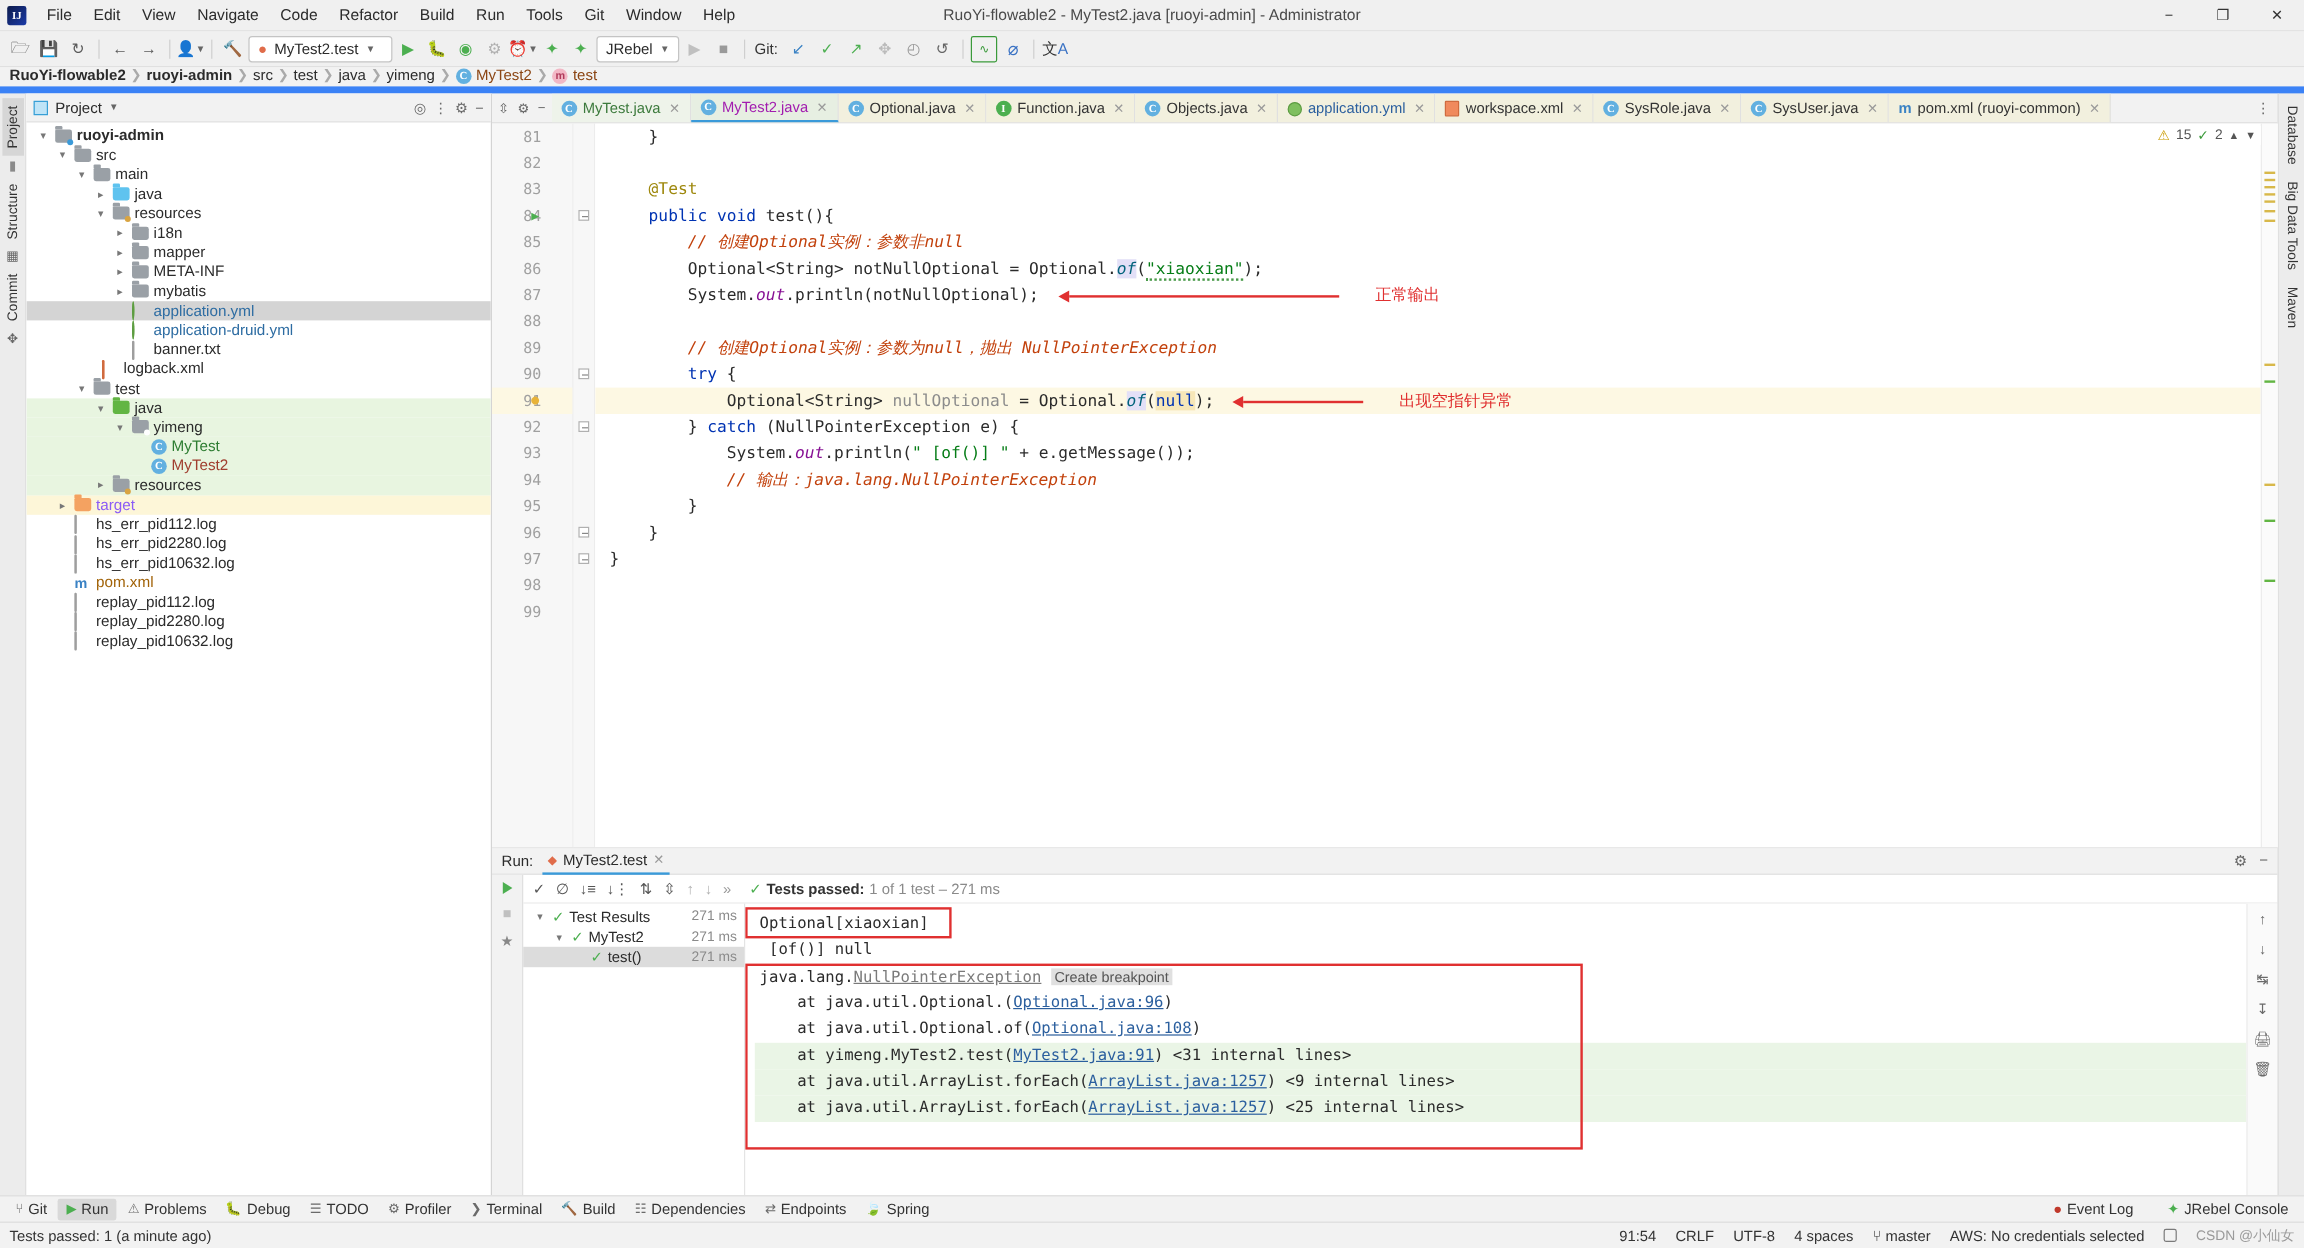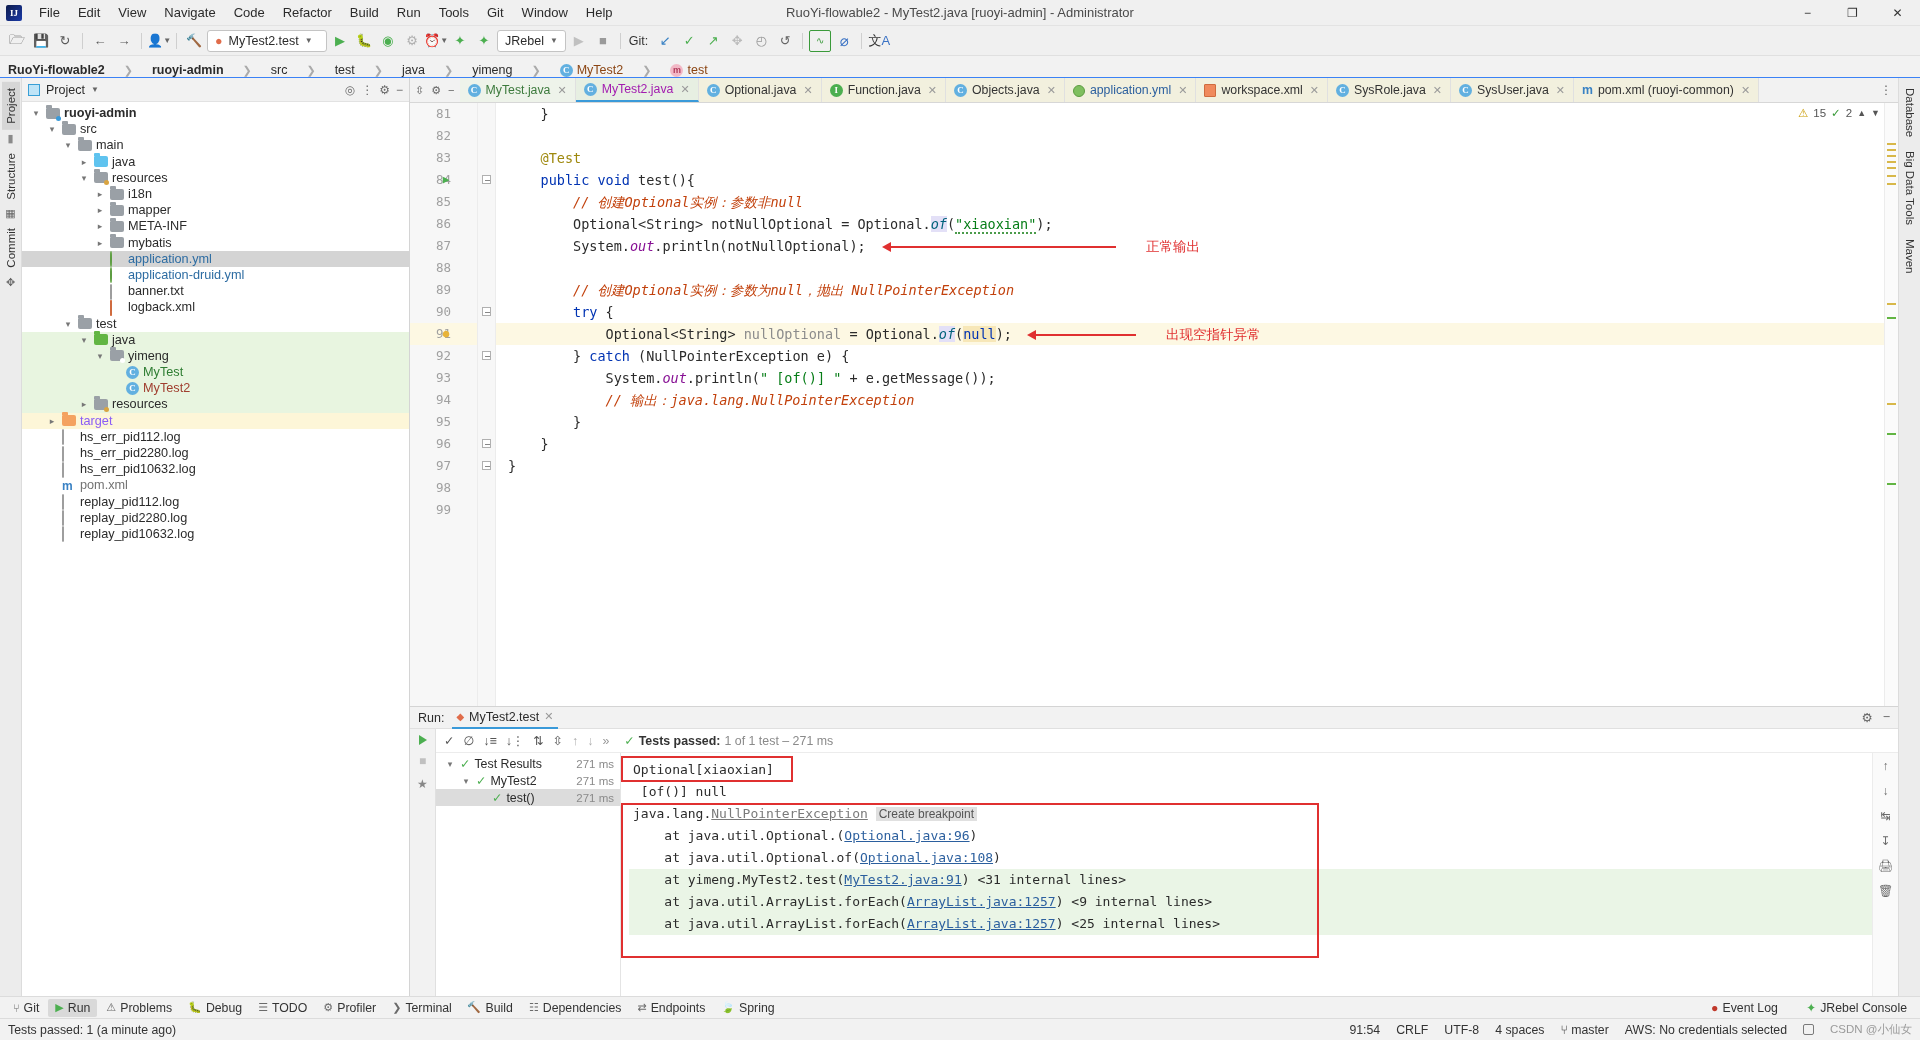--- a/index.html
+++ b/index.html
@@ -58,23 +58,23 @@
   .rebel-box {
     display: flex; align-items: center; gap: 6px; background: #fff;
     border: 1px solid #c4c4c4; border-radius: 3px; height: 22px;
     padding: 0 7px; font-size: 12.5px;
   }
   .caret { font-size: 8px; color: #666; }
   .git-label { font-size: 12.5px; color: #333; margin: 0 4px 0 2px; }
 
   
   .breadcrumb {
-    height: 22px; background: #f2f2f2; display: flex; align-items: flex-end;
-    padding: 0 8px; gap: 17px; font-size: 12.5px; flex: none;
-    border-bottom: 1px solid #3b82f6;
+    height: 22px; background: #f2f2f2; display: flex; align-items: flex-start;
+    padding: 0 8px; gap: 2px; font-size: 12.5px; flex: none;
+    border-bottom: 6px solid #3b82f6;
   }
   .bc-item { color: #2b2b2b; display: flex; align-items: center; gap: 4px; }
   .bc-item.bold { font-weight: bold; }
   .bc-item.link { color: #8b4513; }
   .bc-sep { color: #aaa; font-size: 11px; margin: 0 2px; }
 
   
   .body-row { flex: 1; display: flex; min-height: 0; }
 
   
@@ -136,21 +136,21 @@
     font-family: "Liberation Serif", serif; margin-top: 1px;
   }
   .mico { width:13px;height:13px;border-radius:50%;background:#f2b8c6;color:#b03a5b;font-size:9px;
     line-height:13px;text-align:center;font-weight:bold;margin-top:1px;}
   .tlabel { font-size: 12.7px; color: #2b2b2b; }
   .tlabel.bold { font-weight: bold; }
   .tlabel.blue { color: #2d6ca2; }
   .tlabel.green { color: #2e7d32; }
   .tlabel.red { color: #a03e2f; }
   .tlabel.orange { color: #8b5cf6; }
-  .tlabel.mvn { color: #737373; }
+  .tlabel.mvn { color: #a16207; }
 
   
   .editor-col { flex: 1; display: flex; flex-direction: column; min-width: 0; }
   .tabs-row {
     height: 25px; background: #f2f2f2; display: flex; align-items: stretch;
     border-bottom: 1px solid #d7d7d7; flex: none; overflow: hidden;
   }
   .tabs-lead { display: flex; align-items: center; padding: 0 5px; gap: 7px; color: #666; font-size: 11px; }
   .etab {
     display: flex; align-items: center; gap: 5px; padding: 0 8px;
@@ -476,21 +476,21 @@
           <div class="trow" style="padding-left: 72px;">
             <span class="arrow none">▸</span>
             <span class="tico"><span class="fileico yml"></span></span>
             <span class="tlabel blue">application-druid.yml</span>
           </div>
           <div class="trow" style="padding-left: 72px;">
             <span class="arrow none">▸</span>
             <span class="tico"><span class="fileico txt"></span></span>
             <span class="tlabel ">banner.txt</span>
           </div>
-          <div class="trow" style="padding-left: 72px;">
+          <div class="trow" style="padding-left: 47px;">
             <span class="arrow none">▸</span>
             <span class="tico"><span class="fileico xml"></span></span>
             <span class="tlabel ">logback.xml</span>
           </div>
           <div class="trow" style="padding-left: 40px;">
             <span class="arrow">▾</span>
             <span class="tico">
               <span class="folder" style="display:block"></span>
             </span>
             <span class="tlabel ">test</span>

